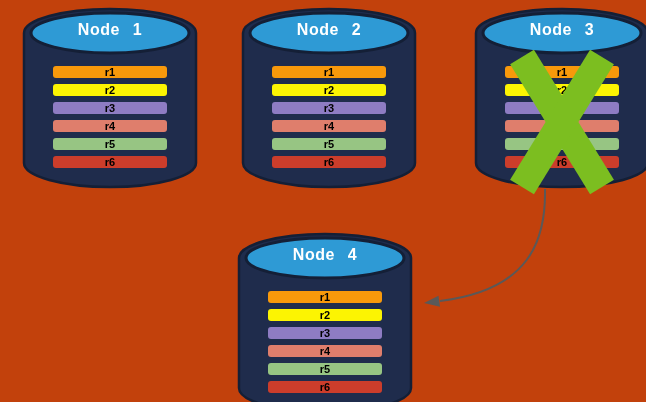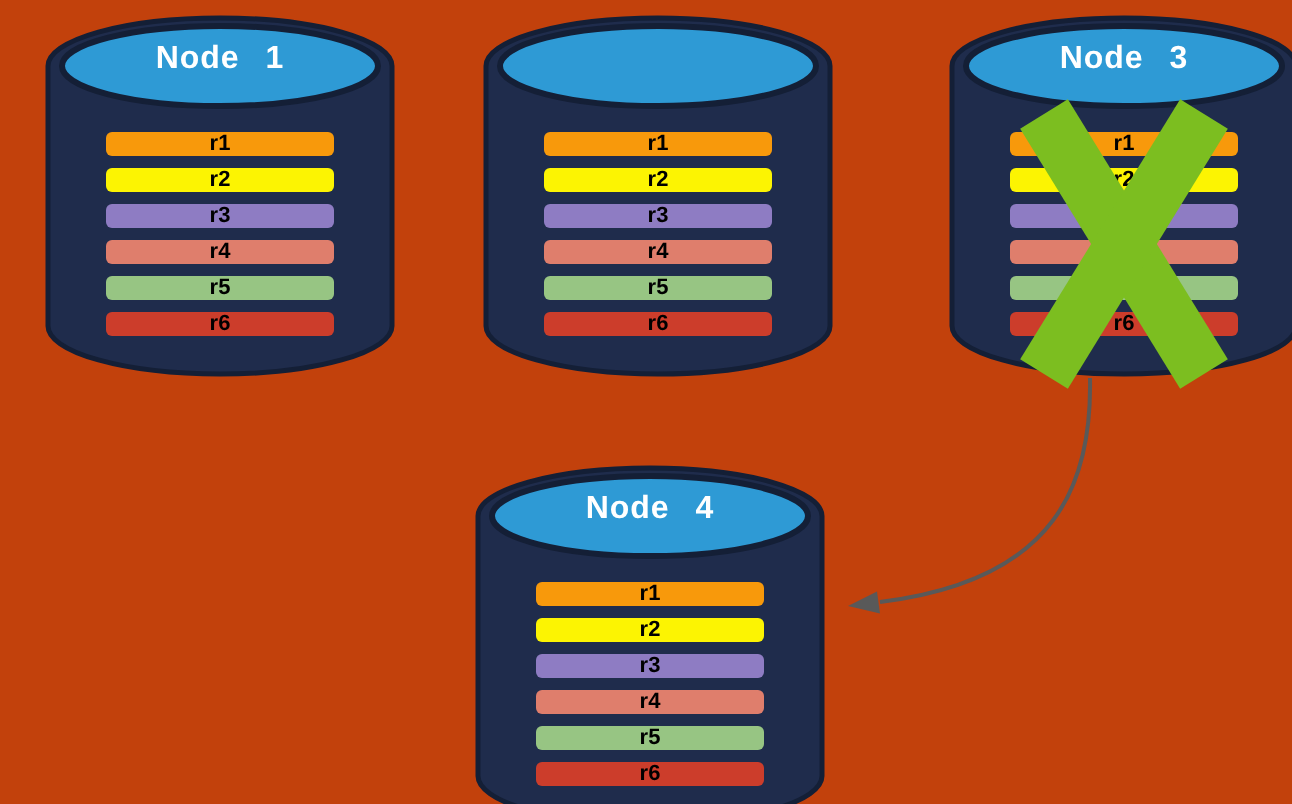--- a/index.html
+++ b/index.html
@@ -69,20 +69,21 @@
       <div class="row" style="background-color: rgb(151, 197, 131);">r5</div>
       <div class="row" style="background-color: rgb(204, 61, 43);">r6</div>
     </div>
   </div>
 
   <div class="node" style="left:241px; top:5px;">
     <svg class="cyl" width="176" height="186" viewBox="0 0 176 186">
       <path d="M2,28 A86,24 0 0 1 174,28 L174,158 A86,24 0 0 1 2,158 Z" stroke-width="2.5" fill="#1F2C4C" stroke="#141F36"></path>
       <ellipse cx="88" cy="28" rx="79" ry="20" stroke-width="3" fill="#2E9AD5" stroke="#141F36"></ellipse>
     </svg>
+    <div class="node-title">Node 2</div>
     <div class="rows">
       <div class="row" style="background-color: rgb(248, 153, 11);">r1</div>
       <div class="row" style="background-color: rgb(252, 244, 2);">r2</div>
       <div class="row" style="background-color: rgb(142, 124, 195);">r3</div>
       <div class="row" style="background-color: rgb(223, 126, 108);">r4</div>
       <div class="row" style="background-color: rgb(151, 197, 131);">r5</div>
       <div class="row" style="background-color: rgb(204, 61, 43);">r6</div>
     </div>
   </div>
 

